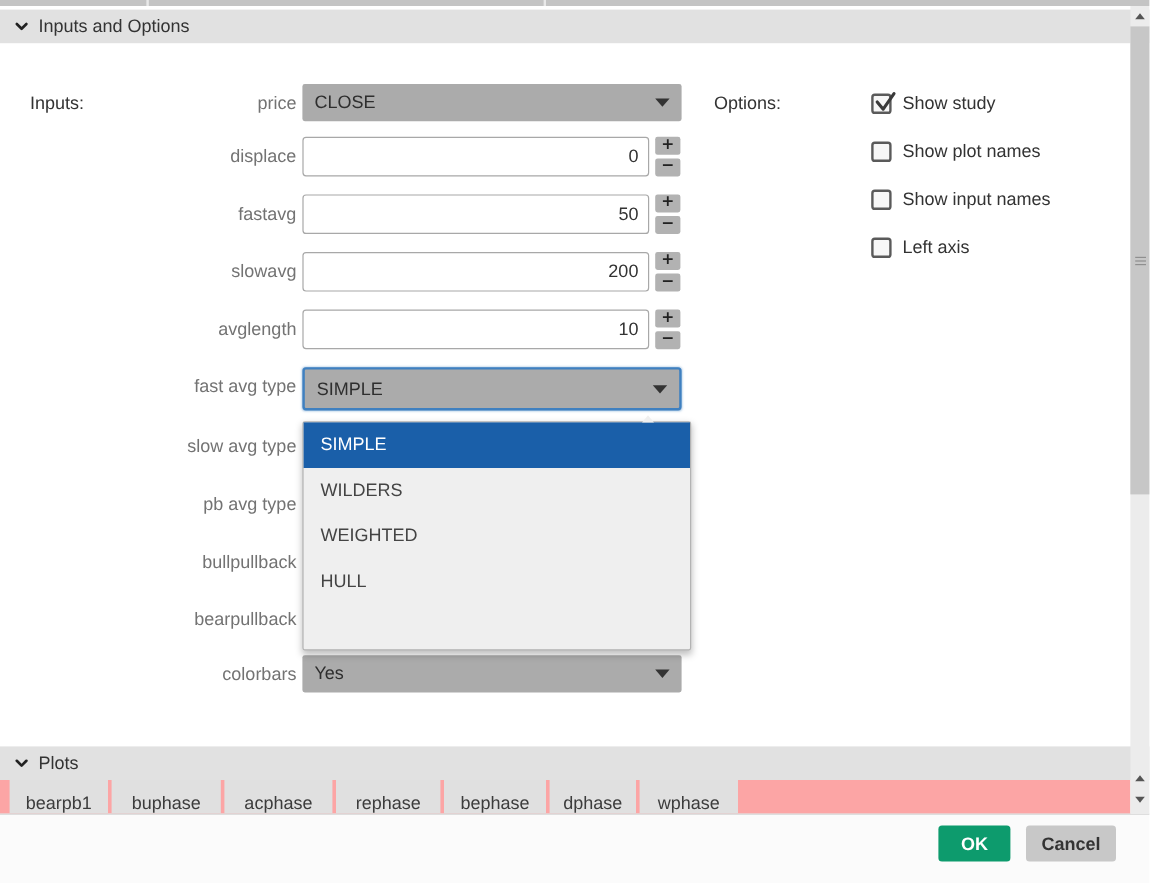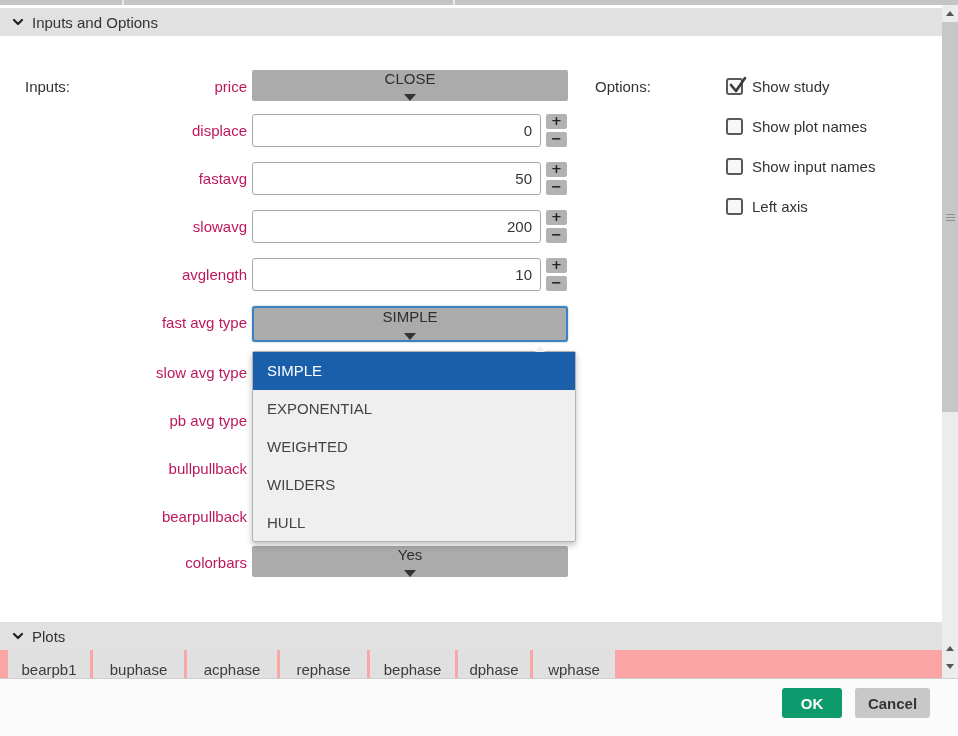--- a/index.html
+++ b/index.html
@@ -16,30 +16,30 @@
     position:absolute; left:0; width:958px; height:28px; background:#e1e1e1;
     display:flex; align-items:center; font-size:15px; color:#333;
   }
   .section-header .chev { margin-left:12px; margin-right:8px; display:flex; }
   #inputs-header { top:8px; }
   #plots-header { top:622px; }
 
   .form-row { position:absolute; left:0; height:33px; }
   .row-label {
     position:absolute; left:0; top:0; width:247px; height:33px;
-    text-align:right; line-height:33px; font-size:15px; color:#be185d;
+    text-align:right; line-height:33px; font-size:15px; color:#737373;
   }
   .group-label { position:absolute; font-size:15px; color:#333; line-height:33px; }
   #inputs-group-label { left:25px; top:70px; }
   #options-group-label { left:595px; top:70px; }
 
   .select {
     position:absolute; left:252px; top:0; width:316px; height:31px;
     background:#ababab; border-radius:2px; display:flex; align-items:center;
-    font-size:15px; color:#2e2e2e; padding:0 10px; cursor:pointer;flex-direction:column;
+    font-size:15px; color:#2e2e2e; padding:0 10px; cursor:pointer;
   }
   .select .select-value { flex:1; overflow:hidden; white-space:nowrap; }
   .select.focused {
     border:2px solid #3f80c0; height:36px; top:0; border-radius:3px;
     box-shadow:0 0 2px rgba(63,128,192,.6);
   }
   .tri-down { width:0; height:0; border-left:6px solid transparent; border-right:6px solid transparent; border-top:7px solid #333; }
   .tri-up   { width:0; height:0; border-left:5px solid transparent; border-right:5px solid transparent; border-bottom:6px solid #444; }
 
   .input-box {
@@ -231,23 +231,22 @@
       <div class="opt-row" style="top: 197px;">
         <span class="checkbox"></span>
         <span class="opt-label">Left axis</span>
       </div>
     </div>
 
   <div id="dropdown-menu">
     <span class="notch tri-up" style="border-bottom-color:#efefef"></span>
     <div id="menu-list">
         <div class="menu-item selected">SIMPLE</div>
-        <div class="menu-item">EXPONENTIAL</div>
+        <div class="menu-item">WILDERS</div>
         <div class="menu-item">WEIGHTED</div>
-        <div class="menu-item">WILDERS</div>
         <div class="menu-item">HULL</div>
       </div>
   </div>
 
   <div class="section-header" id="plots-header">
     <span class="chev">
       <svg width="12" height="12" viewBox="0 0 12 12">
           <path d="M2 4 L6 8 L10 4" fill="none" stroke="#222" stroke-width="2.2" stroke-linecap="round" stroke-linejoin="round"></path>
         </svg>
     </span>

